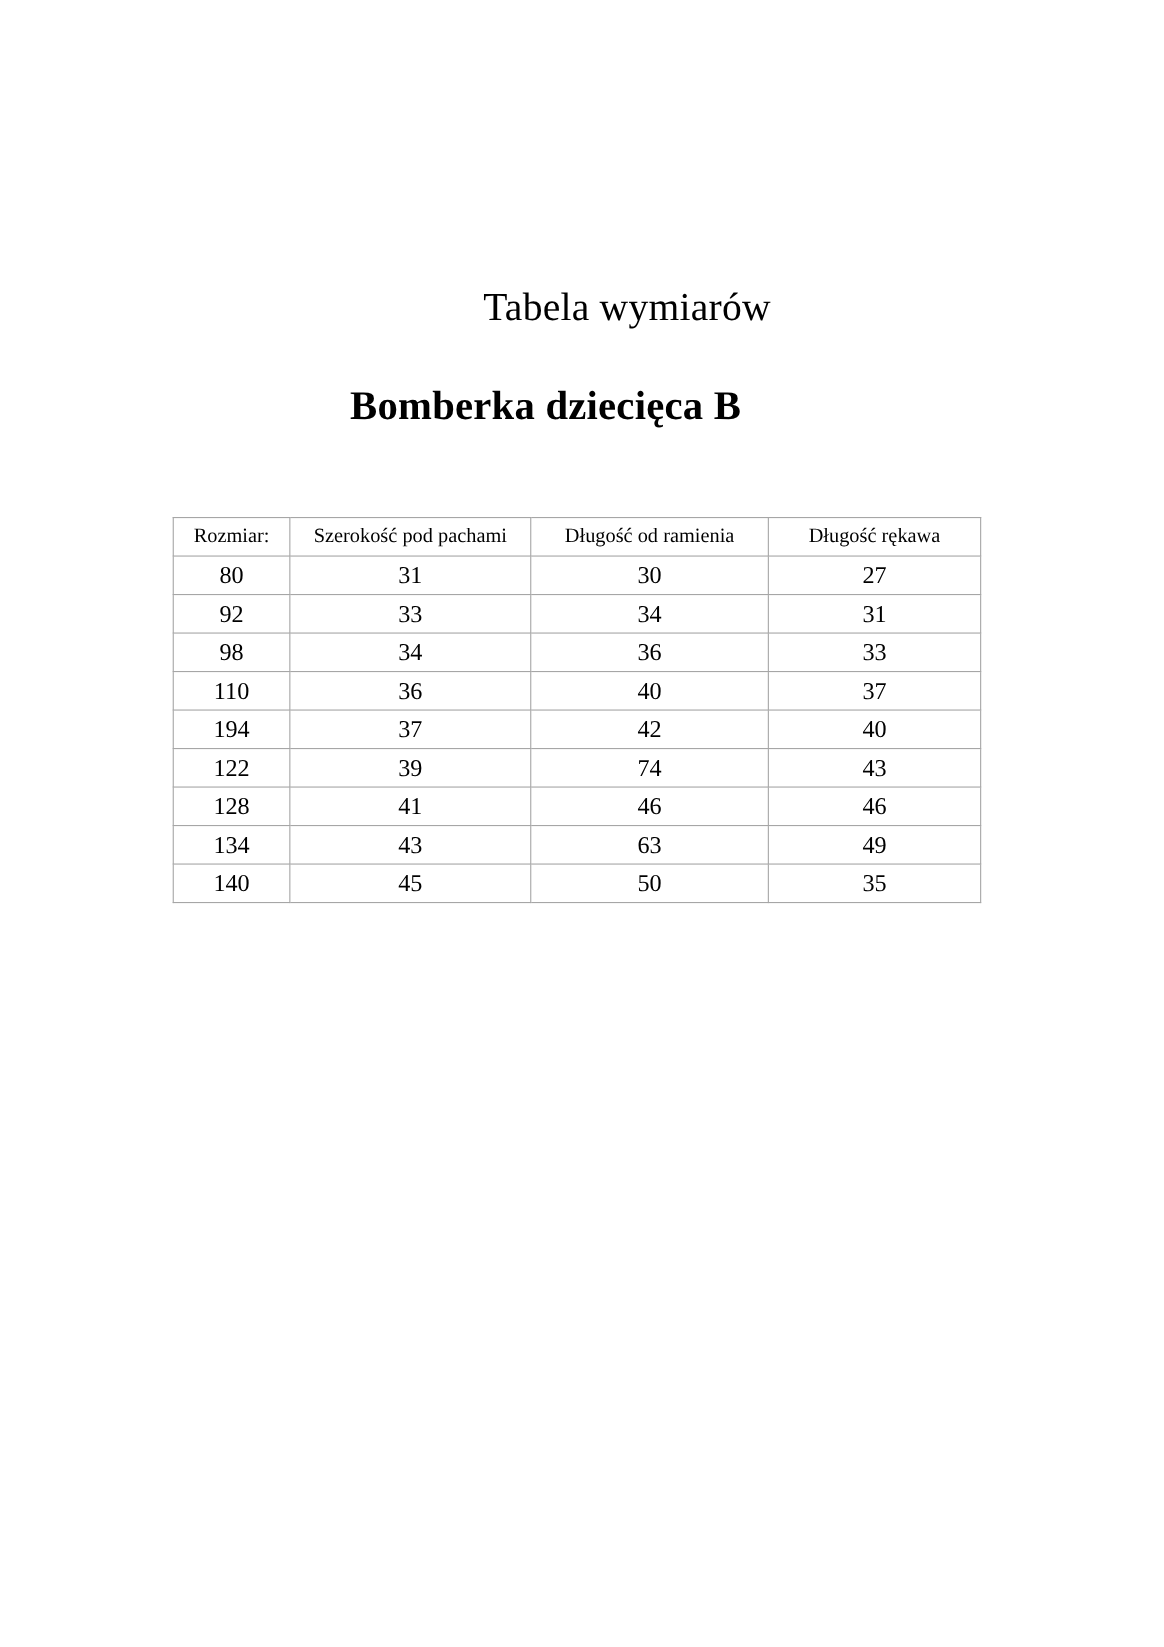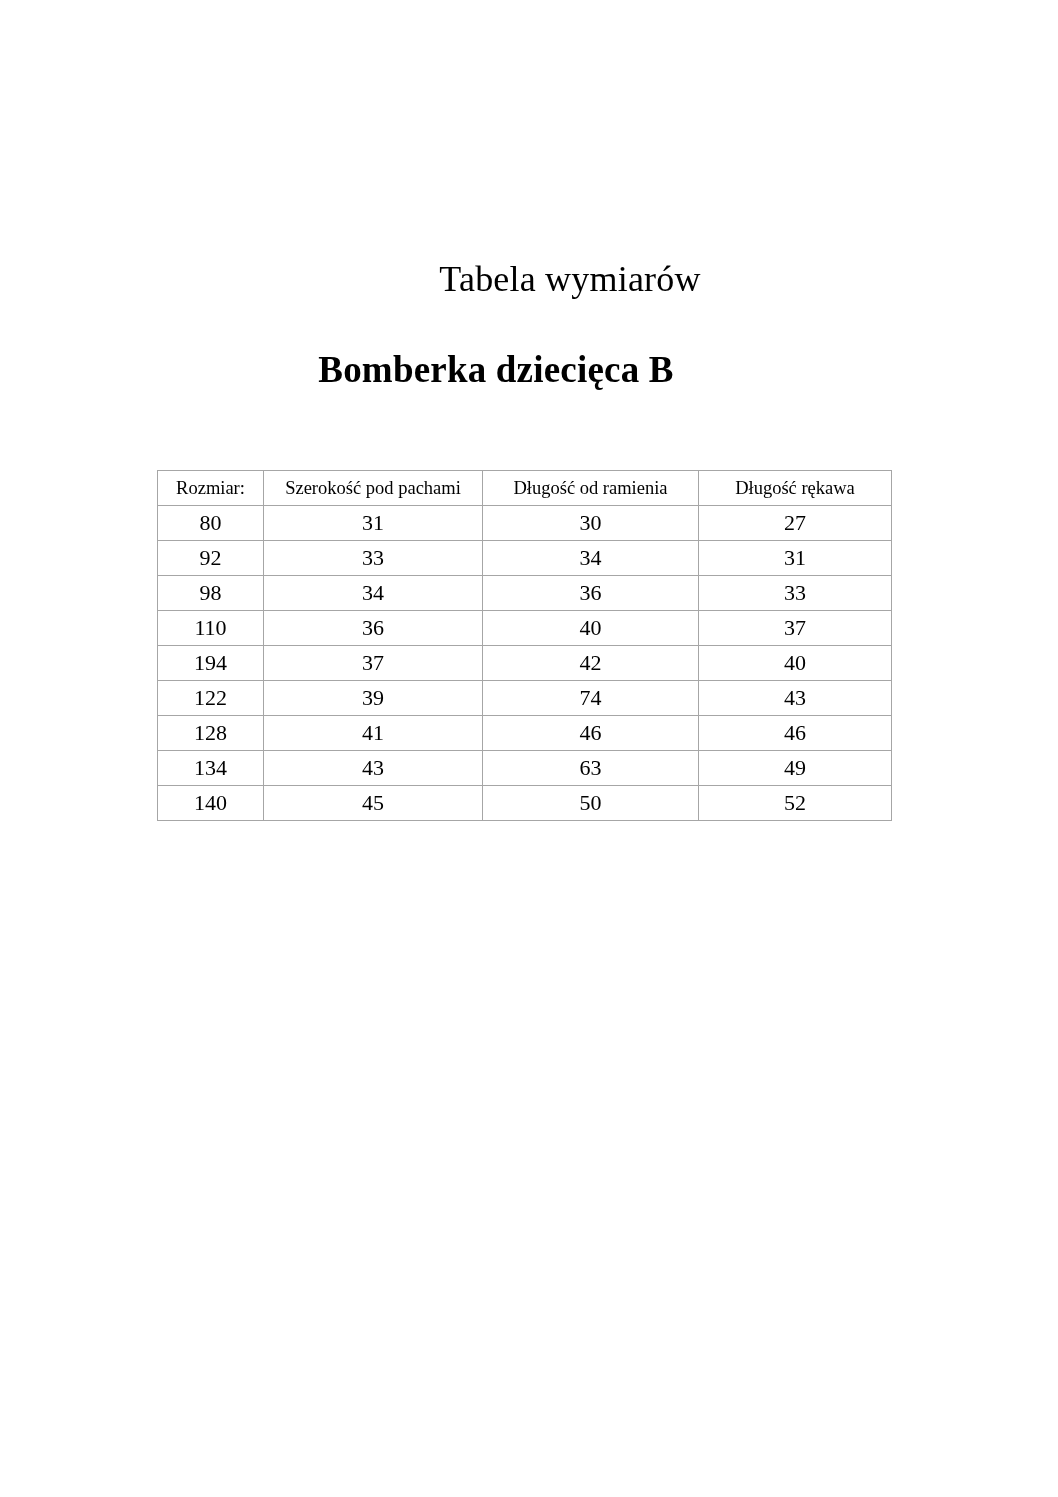--- a/index.html
+++ b/index.html
@@ -135,18 +135,18 @@
       <tr>
         <td>134</td>
         <td>43</td>
         <td>63</td>
         <td>49</td>
       </tr>
       <tr>
         <td>140</td>
         <td>45</td>
         <td>50</td>
-        <td>52</td>
+        <td>35</td>
       </tr>
     </tbody>
   </table>
 
 </div>
 
 </body></html>

